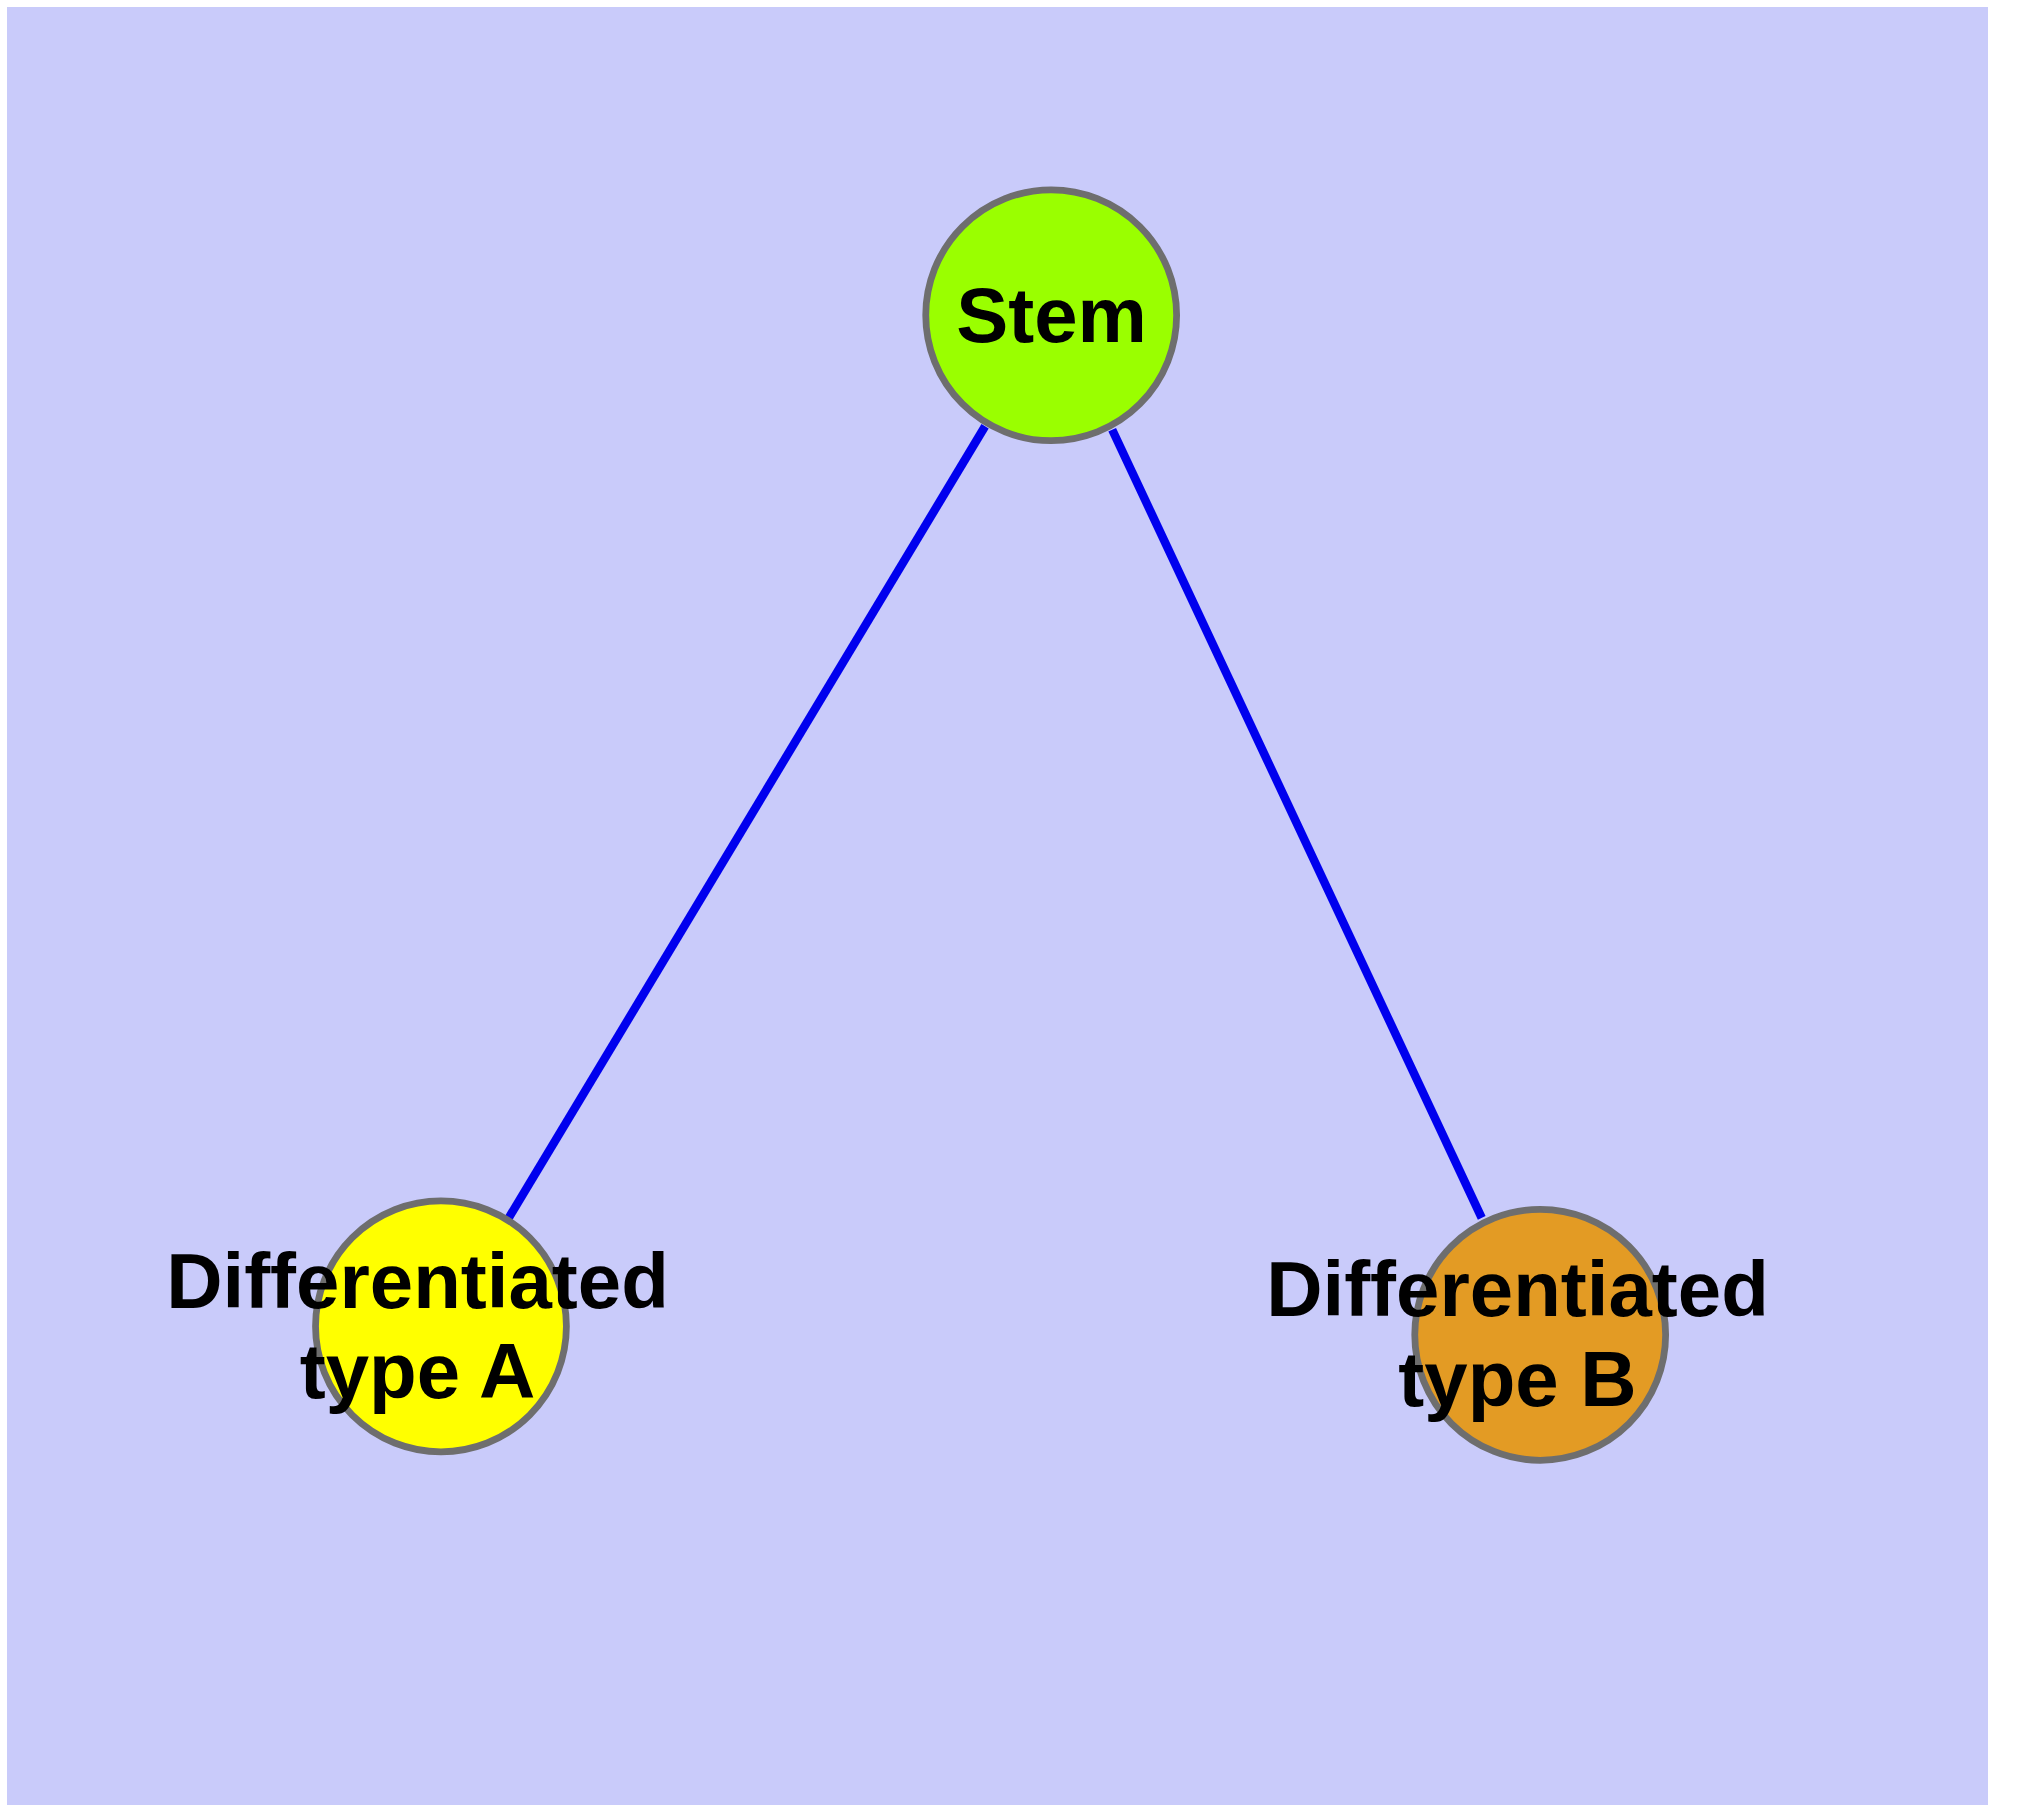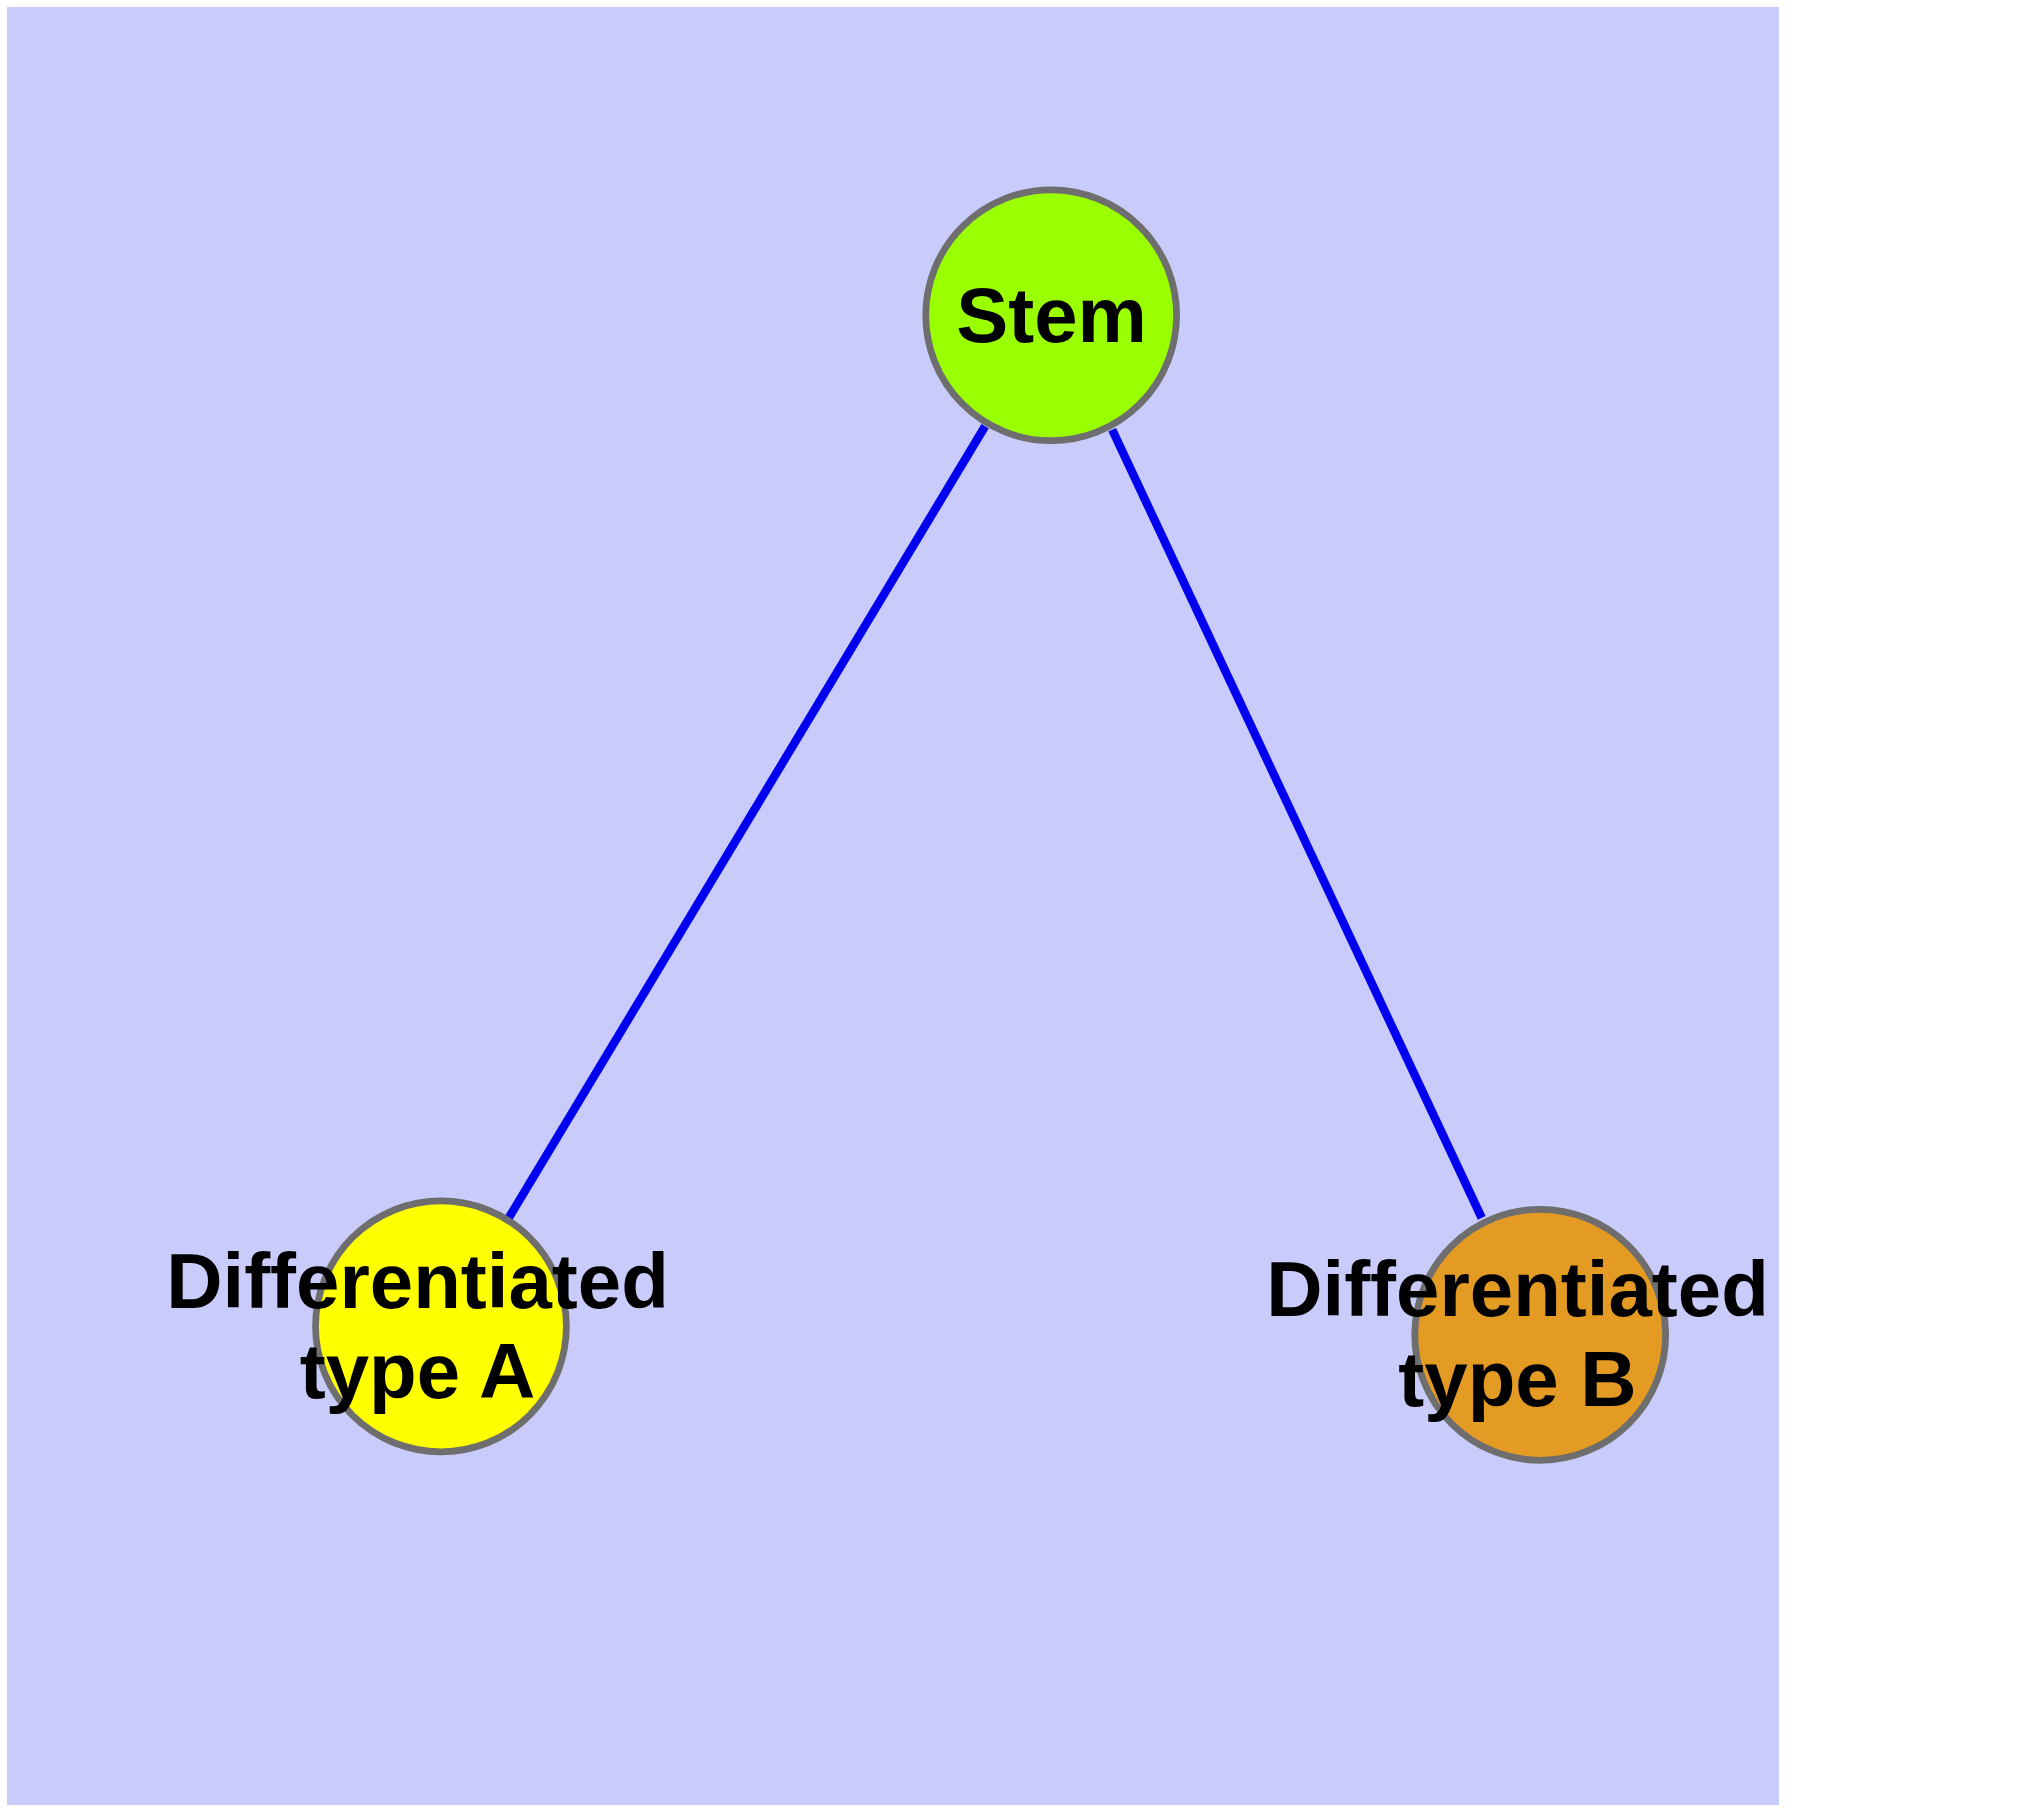--- a/index.html
+++ b/index.html
@@ -39,21 +39,21 @@
     color: #000000;
     white-space: pre;
     text-align: center;
     line-height: 1.16;
     pointer-events: none;
   }
 </style>
 </head>
 <body>
 
-<div id="canvas" style="width: 1779px; height: 1812px; background: rgb(255, 255, 255);">
+<div id="canvas" style="width: 1988px; height: 1812px; background: rgb(255, 255, 255);">
 
   <div id="plot-area" style="background: rgb(201, 203, 250); width: 2007px; height: 1798px;"></div>
 
   <svg id="graph-svg" viewBox="0 0 2384 2138" xmlns="http://www.w3.org/2000/svg" style="width: 2021px; height: 1812px;">
 
     <g>
       <line id="edge0" x1="1162" y1="503" x2="600" y2="1437" stroke="#0000ee" stroke-width="10" stroke-linecap="butt"></line>
       <line id="edge1" x1="1312" y1="507" x2="1748" y2="1437" stroke="#0000ee" stroke-width="10" stroke-linecap="butt"></line>
     </g>
 

